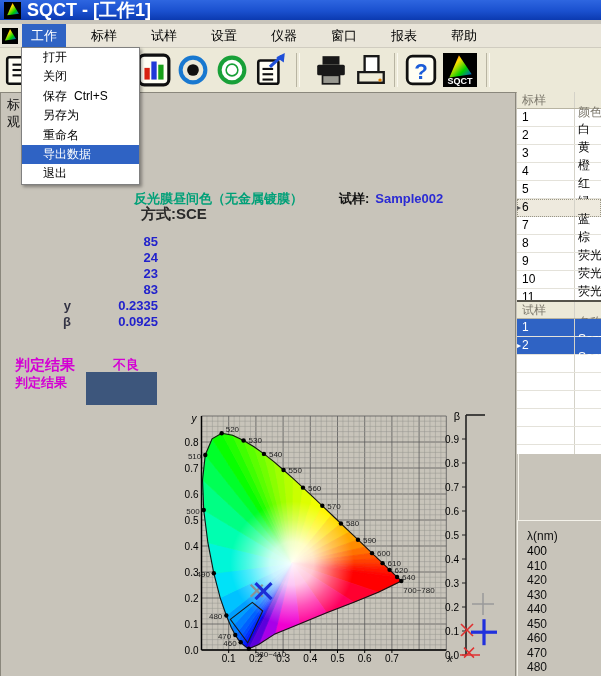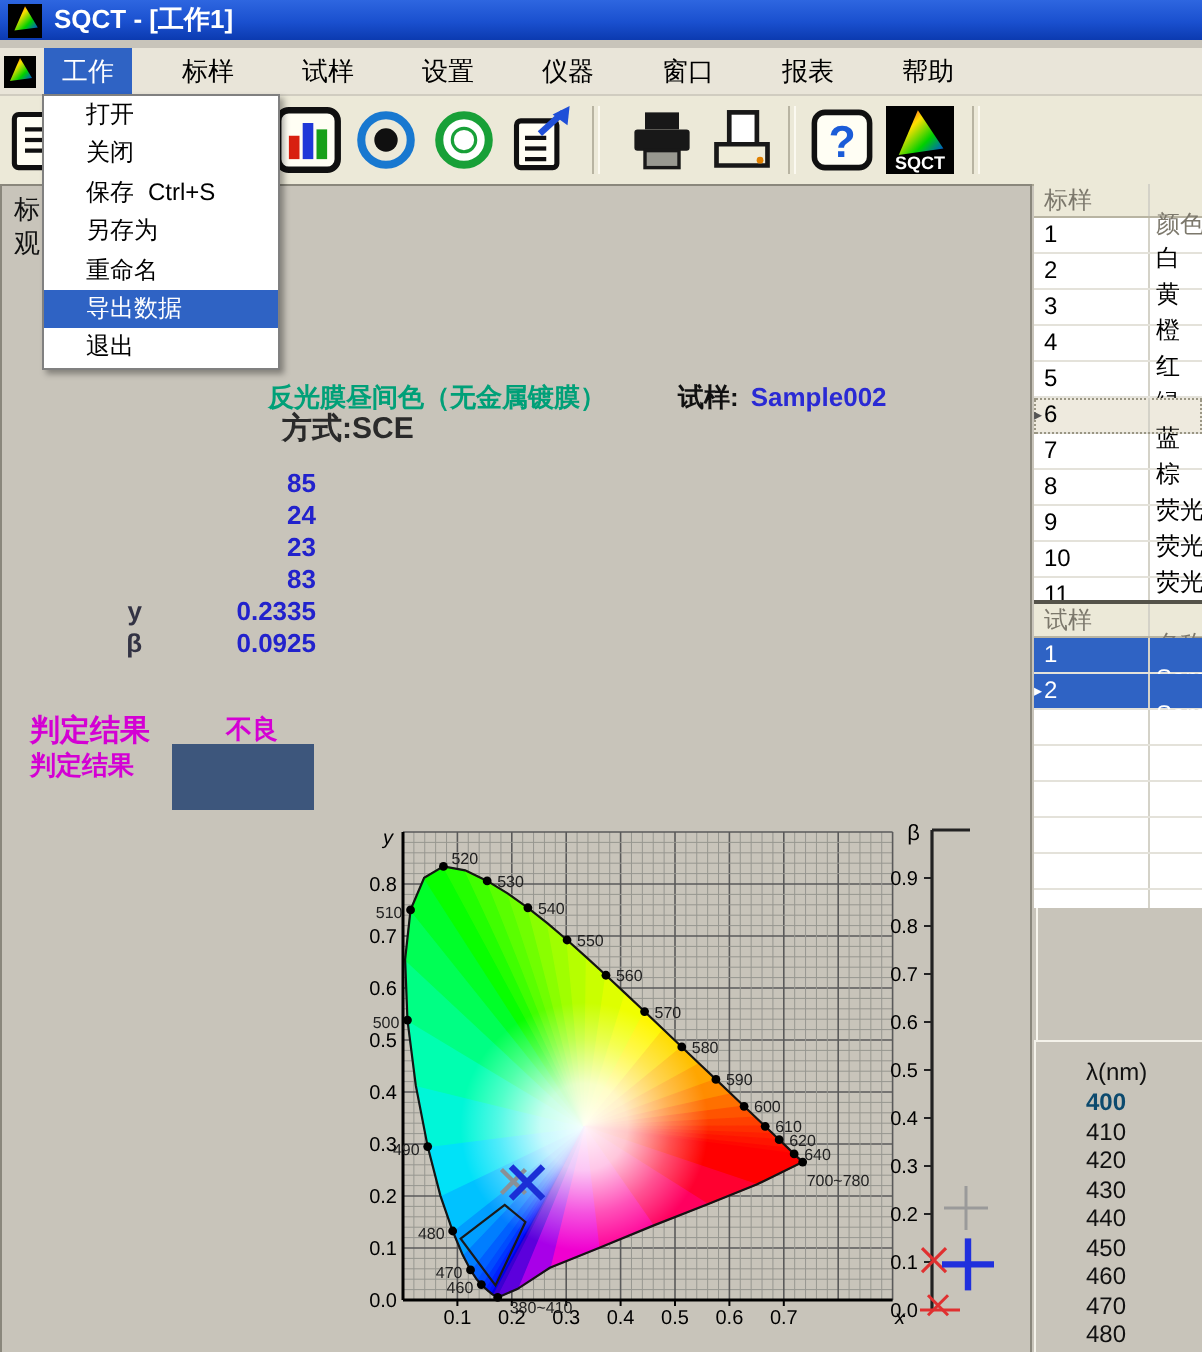--- a/index.html
+++ b/index.html
@@ -1,19 +1,19 @@
 <!DOCTYPE html>
 <html><head>
 <meta charset="utf-8">
 <style>
   html,body{margin:0;padding:0;}
   body{width:601px;height:676px;overflow:hidden;font-family:"Liberation Sans",sans-serif;background:#c8c4ba;}
   .app{position:relative;width:601px;height:676px;}
   
-  .titlebar{position:absolute;left:0;top:0;width:601px;height:20px;background:linear-gradient(180deg,#2e66e0 0%,#1a50cf 55%,#0b3ab0 100%);display:flex;align-items:center;color:#fff;font-weight:bold;font-size:13px;}
+  .titlebar{position:absolute;left:0;top:0;width:601px;height:20px;background:linear-gradient(180deg,#2e66e0 0%,#1a50cf 55%,#0b3ab0 100%);display:flex;align-items:center;color:#fff;font-weight:bold;font-size:18px;}
   .titlebar .appicon{margin:0 6px 0 4px;display:block;}
   
   .menubar{position:absolute;left:0;top:24px;width:601px;height:23px;background:#e9e5d9;display:flex;align-items:center;font-size:13px;border-bottom:1px solid #d0ccc0;}
   .menubar .appicon{margin:0 4px 0 2px;display:block;}
   .mitem{padding:3px 9px;color:#000;cursor:default;}
   .mitem.active{background:#2f63c4;color:#fff;}
   
   .toolbar{position:absolute;left:0;top:48px;width:601px;height:44px;background:#ece9d8;border-bottom:1px solid #a9a593;}
   .tbtn{position:absolute;top:4px;width:38px;height:36px;display:flex;align-items:center;justify-content:center;}
   .tsep{position:absolute;top:5px;width:2px;height:34px;border-left:1px solid #b8b4a2;border-right:1px solid #fbf9f0;}
@@ -38,24 +38,24 @@
   .rpdivider{position:absolute;left:0;top:0;width:2px;height:584px;border-left:1px solid #8a877c;border-right:1px solid #f8f6ee;}
   .tablebox{position:absolute;left:2px;width:84px;background:#fff;overflow:hidden;font-size:12px;}
   .trow{position:relative;height:17px;line-height:17px;border-bottom:1px solid #e4e2da;white-space:nowrap;}
   .thead{height:16px;line-height:16px;background:#ece9d8;color:#7c786c;border-bottom:1px solid #b8b4a2;}
   .cell1{position:absolute;left:5px;}
   .cell2{position:absolute;left:61px;margin-top:12px;}
   .coldiv{position:absolute;left:57px;top:0;bottom:0;border-left:1px solid #d4d2c8;}
   .trow.sel6{background:#eeeade;outline:1px dotted #9a9684;outline-offset:-1px;}
   .trow.bluesel{background:#2f63c4;color:#fff;}
   .rowmark{position:absolute;left:0px;font-size:8px;top:0px;}
-  .specpanel{position:absolute;left:2px;top:428px;width:84px;height:156px;background:#c8c4ba;border-top:1px solid #f4f2ea;border-left:1px solid #f4f2ea;box-sizing:border-box;font-size:12px;color:#111;overflow:hidden;padding-left:16px;}
+  .specpanel{position:absolute;left:2px;top:428px;width:84px;height:156px;background:#c8c4ba;border-top:1px solid #f4f2ea;border-left:1px solid #f4f2ea;box-sizing:border-box;font-size:12px;color:#111;overflow:hidden;}
   .spectitle{margin:8px 0 1px 9px;}
   .specitem{margin-left:9px;height:14.5px;line-height:14.5px;}
-  .specitem.hl{color:#0c4a6e;font-weight:bold;}
+  .specitem.hl{color:#000000;font-weight:normal;}
   
   .popup{position:absolute;left:21px;top:47px;width:117px;background:#fff;border:1px solid #808080;box-shadow:2px 2px 3px rgba(0,0,0,.35);z-index:60;font-size:12px;}
   .pitem{height:19.4px;line-height:19.4px;padding-left:21px;color:#000;white-space:nowrap;}
   .pitem.sel{background:#2f63c4;color:#fff;}
   .pitem .sc{margin-left:7px;}
   svg text{font-family:"Liberation Sans",sans-serif;}
 </style>
 </head>
 <body>
 

